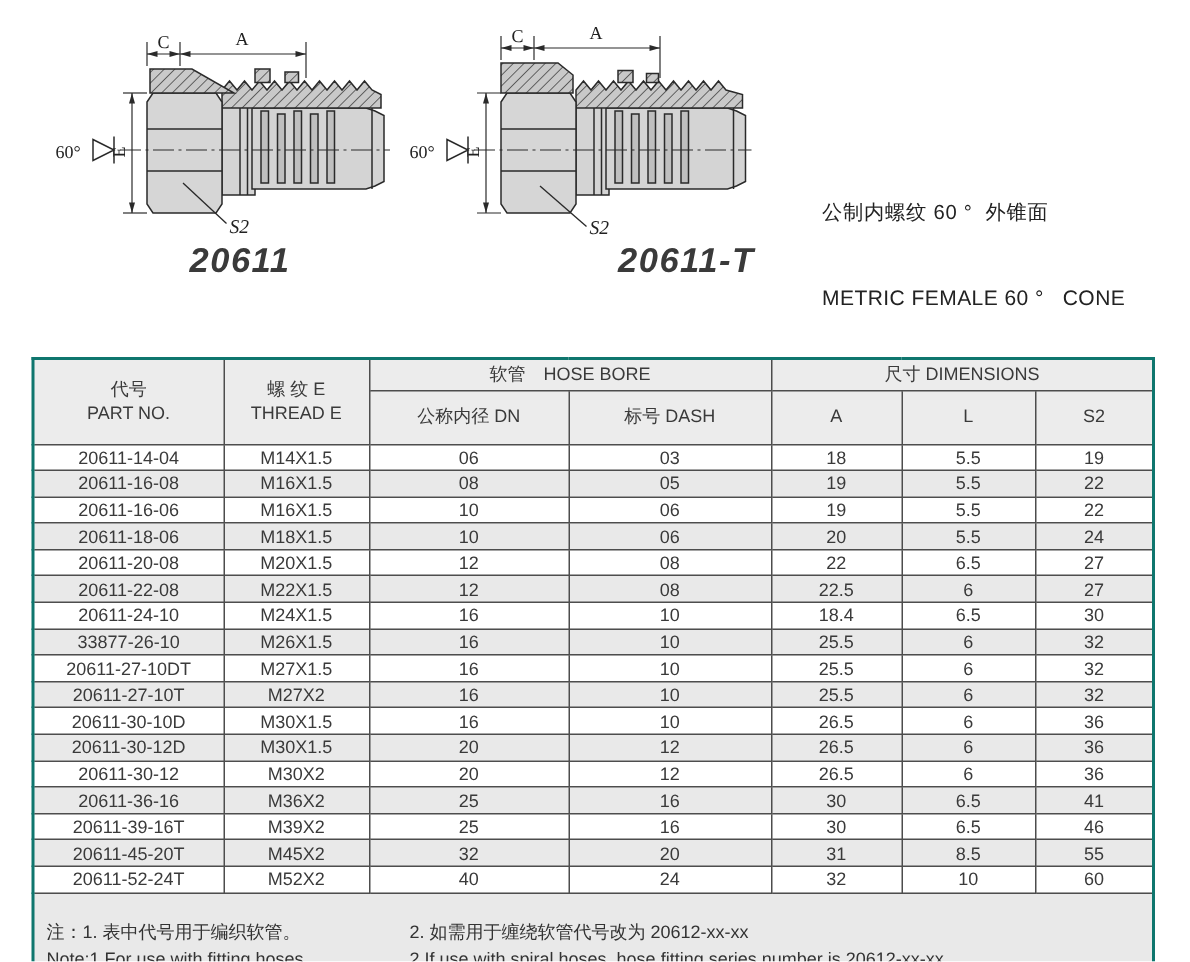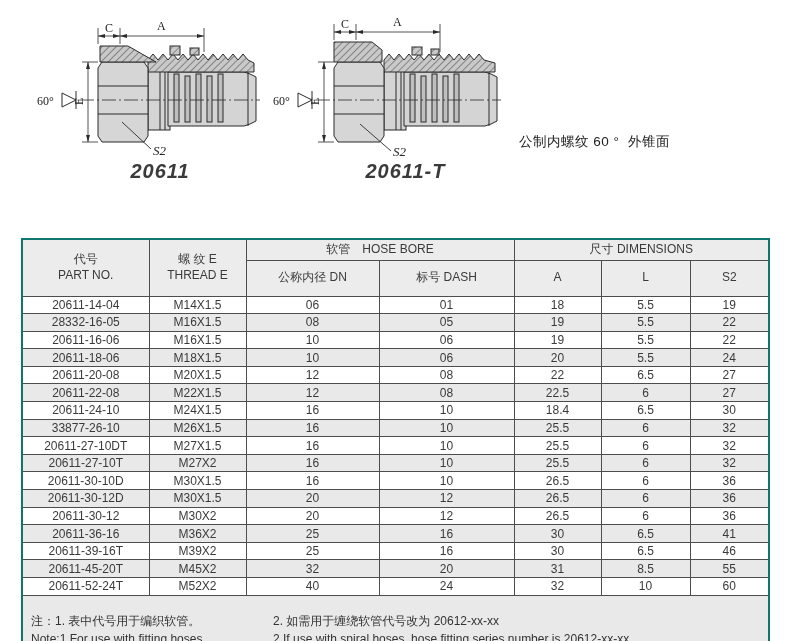--- a/index.html
+++ b/index.html
@@ -7,28 +7,28 @@
   .page {
     position:relative; width:793px; height:641px; background:#ffffff;
     font-family:"Liberation Sans","DejaVu Sans",sans-serif; color:#2e2e2e; overflow:hidden;
   }
   
   .fig { position:absolute; top:10px; }
   .fig-1 { left:32px;  width:230px; }
   .fig-2 { left:268px; width:235px; }
   .fig svg { display:block; }
   .fig-caption {
-    margin-top:2px; text-align:center; font-size:20px; font-weight:bold; font-style:italic;
+    margin-top:2px; text-align:center; font-size:23px; font-weight:bold; font-style:italic;
     letter-spacing:1px; color:#3a3a3a;
   }
   .fig-1 .fig-caption { padding-left:26px; }
-  .fig-2 .fig-caption { padding-left:40px; }
+  .fig-2 .fig-caption { padding-left:40px;text-align:right; }
   .dim-text { font-family:"Liberation Serif","DejaVu Serif",serif; font-size:12px; fill:#222; }
   .dim-text-italic { font-style:italic; font-size:13px; }
-  .title-block { position:absolute; left:519px; top:97px; white-space:pre; color:#222; }
+  .title-block { position:absolute; left:548px; top:97px; white-space:pre; color:#222; }
   .title-zh { font-size:13.5px; letter-spacing:0.5px; }
   .title-en { font-size:14px; margin-top:3px; letter-spacing:0.3px; }
   
   .spec-table {
     position:absolute; left:21px; top:238px; width:747px;
     border-collapse:collapse; table-layout:fixed;
     font-size:12px; color:#3a3a3a;
   }
   .spec-table, .spec-table th, .spec-table td { border:1px solid #4d4d4d; }
   .spec-table { border:2px solid #0f766e; }
@@ -178,20 +178,21 @@
       <polygon points="30,83 44,90 30,97" fill="none" stroke="#2a2a2a"></polygon>
       <line x1="44" y1="81" x2="44" y2="99" stroke="#2a2a2a"></line>
       <line x1="92" y1="114" x2="123" y2="141" stroke="#2a2a2a" stroke-width="0.9"></line>
       <text class="dim-text dim-text-italic" x="125" y="146">S2</text>
     </svg>
     <figcaption class="fig-caption">20611-T</figcaption>
   </figure>
 
   <div class="title-block">
     <div class="title-zh">公制内螺纹 60 °  外锥面</div>
+    <div class="title-en">METRIC FEMALE 60 °   CONE</div>
   </div>
 
   <table class="spec-table">
     <colgroup>
       <col style="width:127px">
         <col style="width:97px">
         <col style="width:133px">
       <col style="width:135px">
         <col style="width:87px">
         <col style="width:89px">
@@ -216,27 +217,27 @@
         <th>A</th>
         <th>L</th>
         <th>S2</th>
       </tr>
     </thead>
     <tbody>
         <tr>
           <td>20611-14-04</td>
           <td>M14X1.5</td>
           <td>06</td>
-          <td>01</td>
+          <td>03</td>
           <td>18</td>
           <td>5.5</td>
           <td>19</td>
         </tr>
         <tr>
-          <td>28332-16-05</td>
+          <td>20611-16-08</td>
           <td>M16X1.5</td>
           <td>08</td>
           <td>05</td>
           <td>19</td>
           <td>5.5</td>
           <td>22</td>
         </tr>
         <tr>
           <td>20611-16-06</td>
           <td>M16X1.5</td>

